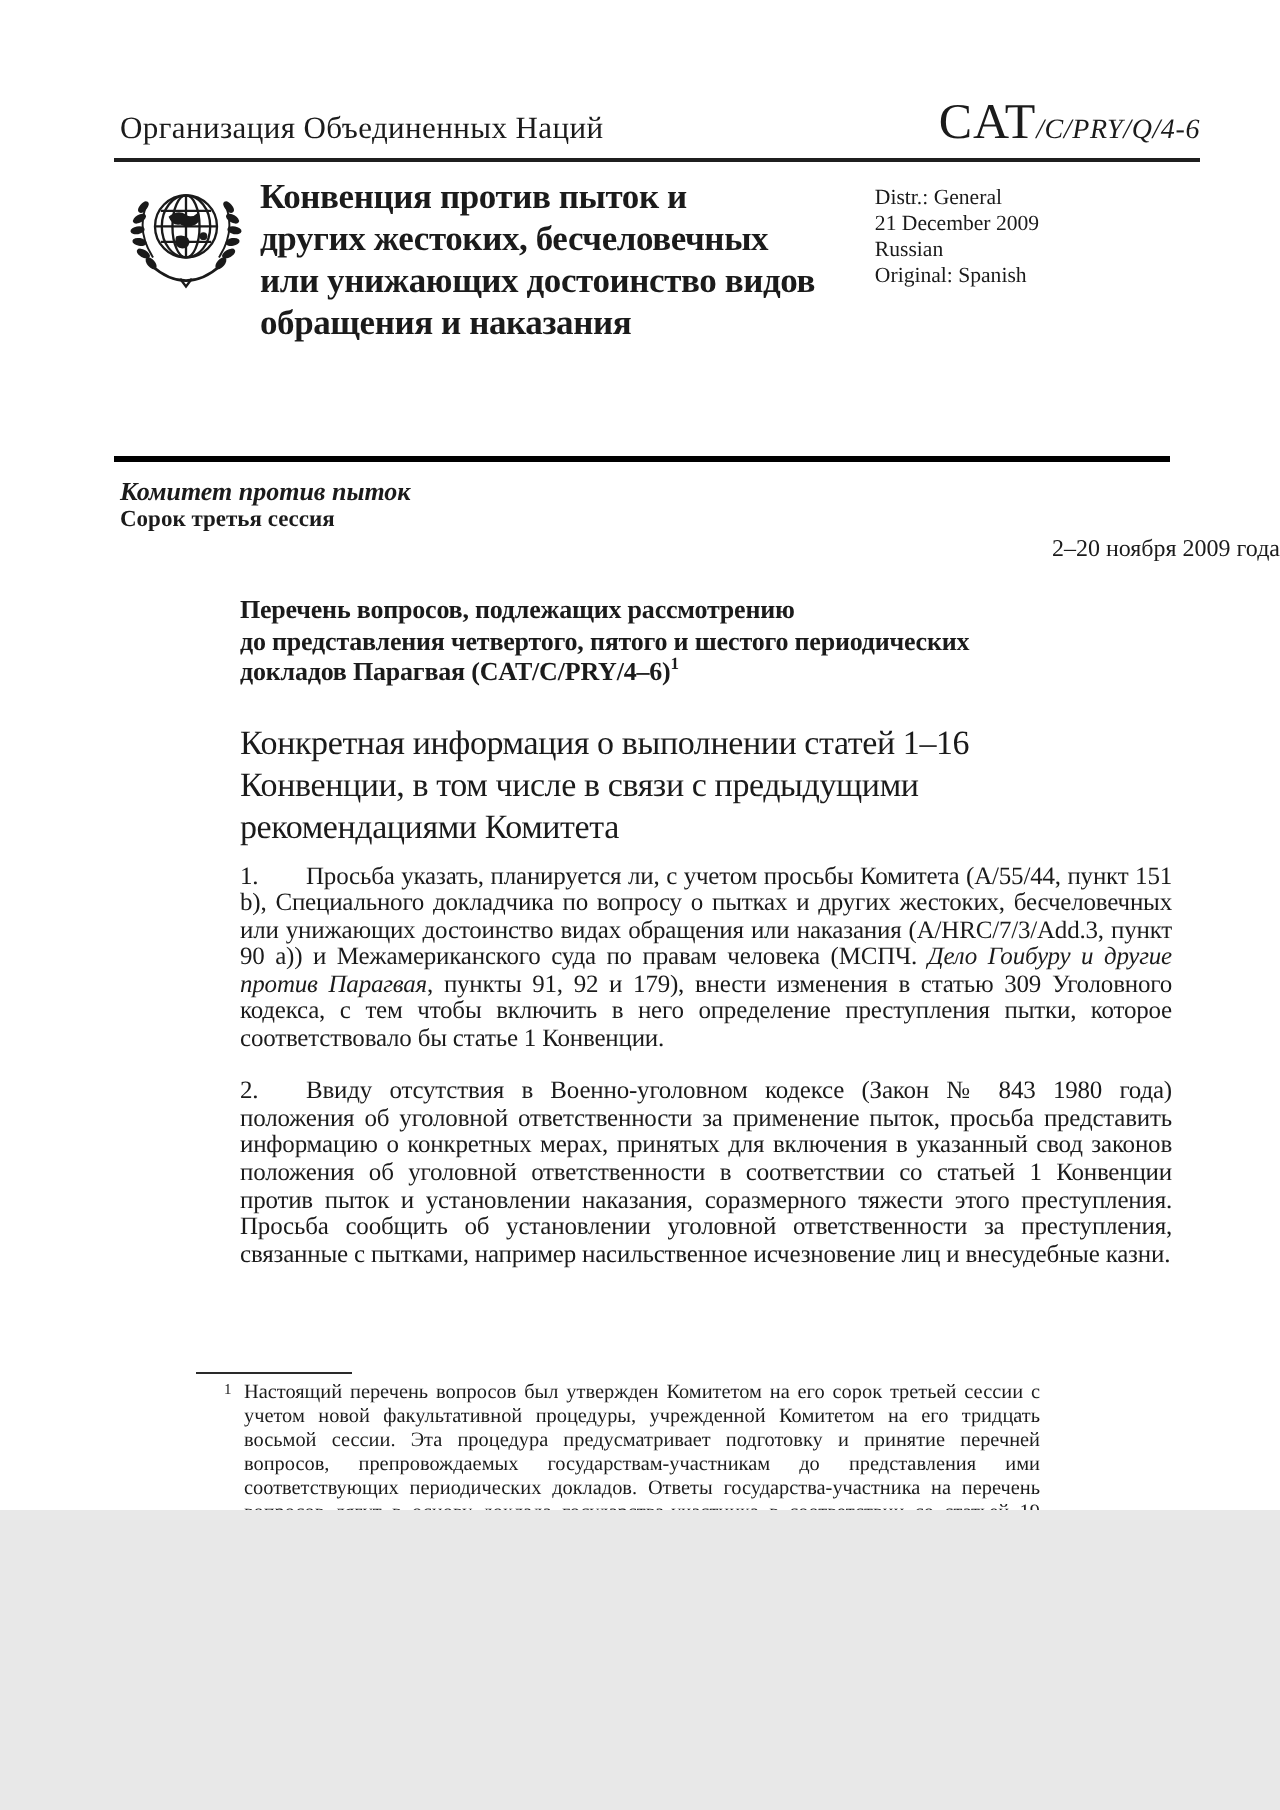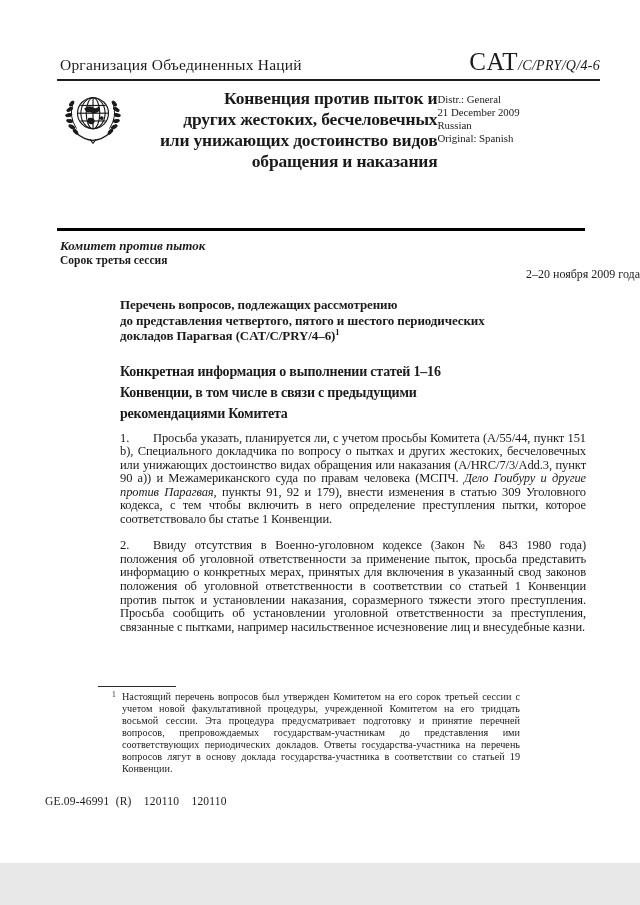--- a/index.html
+++ b/index.html
@@ -1,19 +1,19 @@
 <!DOCTYPE html>
 <html><head>
 <meta charset="utf-8">
 <style>
   html, body { margin: 0; padding: 0; background: #e8e8e8; }
   .page {
     position: relative;
     width: 640px;
-    height: 863px;
+    height: 755px;
     margin: 0 auto;
     background: #ffffff;
     font-family: "Liberation Serif", "DejaVu Serif", serif;
     color: #1b1b1b;
     overflow: hidden;
   }
 
   
   .header-row {
     display: flex;
@@ -34,21 +34,20 @@
   
   .masthead { display: flex; margin: 7px 40px 0 62px; }
   .emblem { width: 62px; height: 64px; flex: 0 0 62px; }
   .conv-title {
     font-weight: bold;
     font-size: 17.5px;
     line-height: 21px;
     margin-left: 6px;
     width: 312px;
     letter-spacing: -0.2px;
-    text-align: right;
   }
   .distr-block {
     margin-left: auto;
     width: 165px;
     font-size: 10.8px;
     line-height: 13px;
     padding-top: 5px;
   }
 
   
@@ -68,22 +67,22 @@
   .content { margin-left: 120px; width: 466px; }
   .list-title {
     margin-top: 16px;
     font-weight: bold;
     font-size: 13px;
     line-height: 15.5px;
     letter-spacing: -0.1px;
   }
   .info-title {
     margin-top: 17px;
-    font-weight: bold;
-    font-size: 14px;
+    font-weight: normal;
+    font-size: 17px;
     line-height: 21px;
     letter-spacing: -0.2px;
   }
   .articles-heading {
     margin-top: 11px;
     font-weight: bold;
     font-size: 12.5px;
     line-height: 14px;
   }
   .para {

